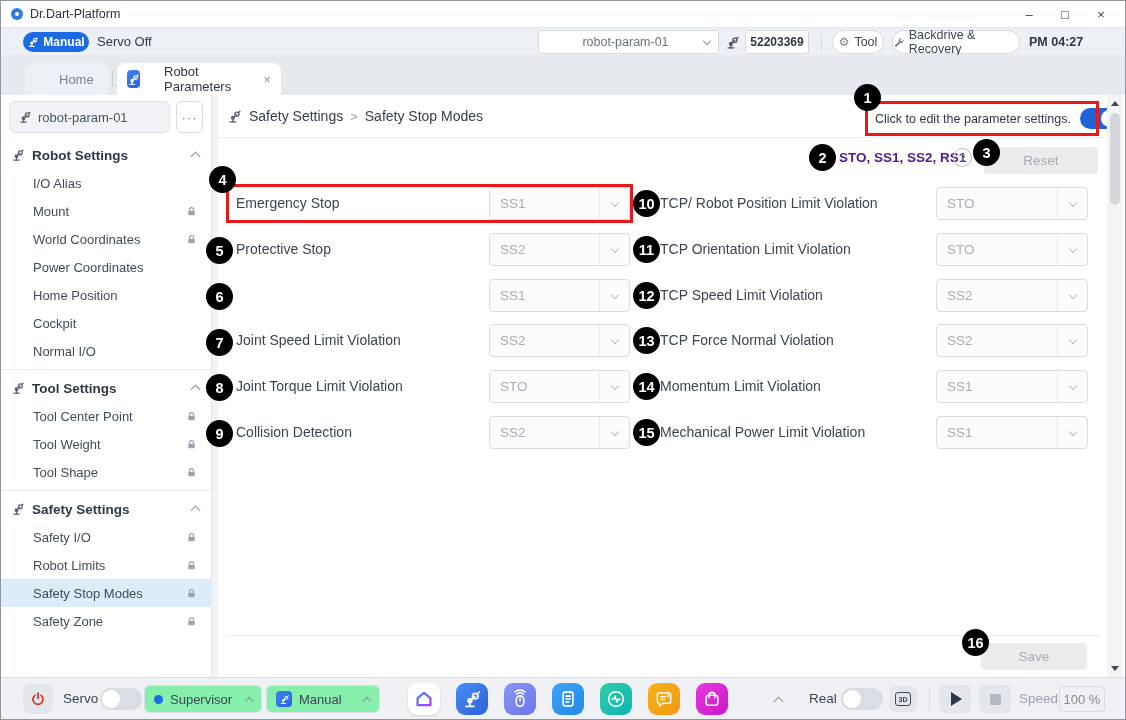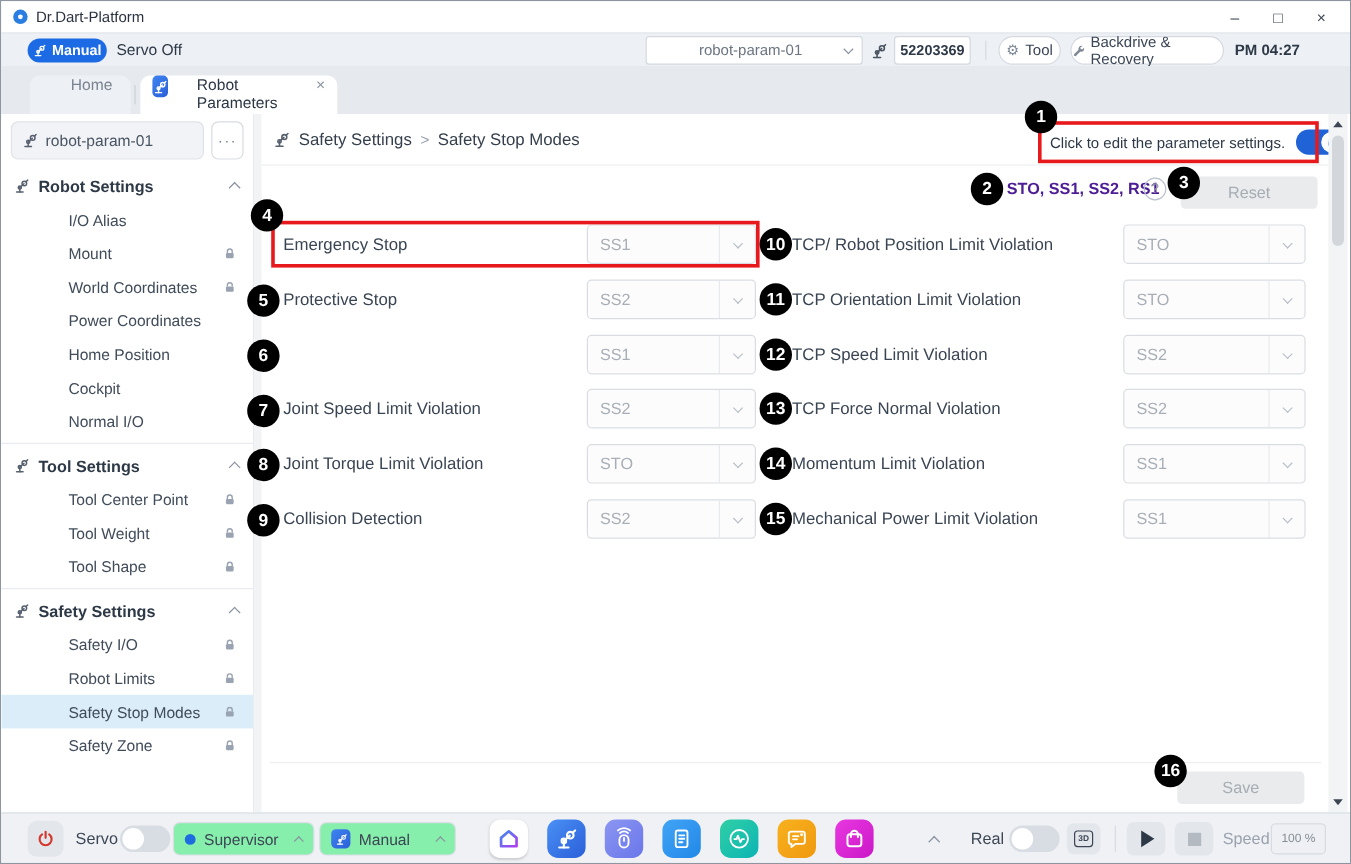--- a/index.html
+++ b/index.html
@@ -25,40 +25,40 @@
   .idgroup{position:absolute;left:724px;top:2px;display:flex;align-items:center;gap:5px}
   .idbox{width:64px;height:24px;background:#fff;border:1px solid #d4d9df;border-radius:3px;display:flex;align-items:center;justify-content:center;font-weight:bold;color:#2e3947;font-size:12px}
   .tb-sep{position:absolute;left:820px;top:6px;width:1px;height:16px;background:#d6dbe1}
   .tool-pill{position:absolute;left:831px;top:2px;width:52px;height:24px}
   .backdrive-pill{position:absolute;left:891px;top:2px;width:128px;height:24px}
   .tb-time{position:absolute;left:1028px;top:0;height:28px;line-height:28px;font-size:12.5px;color:#2e3947;font-weight:bold}
   .gear-glyph{font-size:12px;color:#7c8694}
 
   
   .tabbar{position:absolute;left:0;top:54px;right:0;height:40px;background:#e6eaef}
-  .tab{position:absolute;top:8px;height:32px;border-radius:8px 8px 0 0;display:flex;align-items:flex-start;padding:0 10px;gap:24px;font-size:13px}
+  .tab{position:absolute;top:8px;height:32px;border-radius:8px 8px 0 0;display:flex;align-items:center;padding:0 10px;gap:24px;font-size:13px}
   .tab-home{left:24px;width:84px;background:#edf0f4;color:#7a8490}
   .tab-active{left:116px;width:164px;background:#fff;color:#2c3745}
   .tab-close{color:#8a93a0;font-size:13px;margin-left:2px}
   .tab-sep{position:absolute;left:111px;top:16px;width:1px;height:16px;background:#c9cfd6}
   .tab-ico-tile{width:18px;height:18px;border-radius:4px;background:linear-gradient(135deg,#3f84f0,#2a5fd9);display:flex;align-items:center;justify-content:center}
   .house-svg{width:15px;height:15px}
 
   
   .body-bg{position:absolute;left:0;top:94px;right:0;bottom:42px;background:#fff}
 
   
   .sidebar{position:absolute;left:0;top:94px;width:211px;bottom:42px;background:#fff;border-right:1px solid #e4e7eb;overflow:hidden}
   .sb-gutter{position:absolute;left:211px;top:94px;width:6px;bottom:42px;background:#f2f3f5}
   .sb-head{display:flex;gap:6px;margin:6px 8px 8px 8px}
   .sb-param{flex:1;height:32px;background:#f1f3f6;border:1px solid #dfe3e8;border-radius:6px;display:flex;align-items:center;padding:0 8px;gap:6px;color:#4a5563;font-size:13px}
   .sb-more{width:27px;height:32px;background:#fff;border:1px solid #d8dce2;border-radius:6px;display:flex;align-items:center;justify-content:center;color:#7a8490;font-size:13px;letter-spacing:1px}
   .sb-sec{height:28px;display:flex;align-items:center;padding:0 12px 0 10px;gap:7px}
   .sb-sec-label{flex:1;font-weight:bold;font-size:13.5px;color:#2e3947}
-  .sb-item{height:28px;display:flex;align-items:center;padding:0 14px 0 56px}
+  .sb-item{height:28px;display:flex;align-items:center;padding:0 14px 0 32px}
   .sb-item .sb-label{flex:1;font-size:13px;color:#414c5a}
   .sb-item.selected{background:#dcedfa}
   .sb-div{border-top:1px solid #e8ebef;margin:4px 0}
   .ico{color:#57606e}
   .lock{width:11px;height:11px;color:#99a3b1}
 
   
   .chev{display:inline-block;width:7px;height:7px;border-right:1.6px solid #8a93a0;border-bottom:1.6px solid #8a93a0}
   .chev.up{transform:rotate(-135deg);margin-top:3px}
   .chev.down{transform:rotate(45deg);margin-bottom:2px}
@@ -117,21 +117,21 @@
   .t-mouse{background:linear-gradient(135deg,#8b96f2,#6a76ea)}
   .t-doc{background:linear-gradient(135deg,#41a4f5,#2188e8)}
   .t-pulse{background:linear-gradient(135deg,#2fd0a5,#0cb4b4)}
   .t-chat{background:linear-gradient(135deg,#f7b11e,#f0990f)}
   .t-bag{background:linear-gradient(135deg,#e838e0,#cb18c8)}
   .dock-chev{position:absolute;left:774px;top:17px}
   .lbl-gray{color:#9aa2ae}
   .icon3d{width:16px;height:14px;border:1.6px solid #3c4654;border-radius:3px;display:flex;align-items:center;justify-content:center;font-size:7px;font-weight:bold;color:#3c4654}
   .play-tri{width:0;height:0;border-top:7px solid transparent;border-bottom:7px solid transparent;border-left:11px solid #2e3947;margin-left:3px}
   .stop-sq{width:11px;height:11px;background:#b4bac2}
-  .speed-box{position:absolute;left:1058px;top:8px;width:46px;height:26px;background:#eef0f3;border:1px solid #d8dce1;border-radius:4px;display:flex;align-items:center;justify-content:center;font-size:10px;color:#868d96}
+  .speed-box{position:absolute;left:1058px;top:8px;width:46px;height:26px;background:#eef0f3;border:1px solid #d8dce1;border-radius:4px;display:flex;align-items:center;justify-content:center;font-size:13px;color:#868d96}
   .dock-sep{position:absolute;left:928px;top:10px;width:1px;height:22px;background:#d7dce2}
 </style>
 </head>
 <body>
 
 <svg width="0" height="0" style="position:absolute">
   <defs>
     <linearGradient id="g-house" x1="0" y1="0" x2="1" y2="1">
       <stop offset="0" stop-color="#3d8bf0"></stop>
         <stop offset="1" stop-color="#b03df0"></stop>

